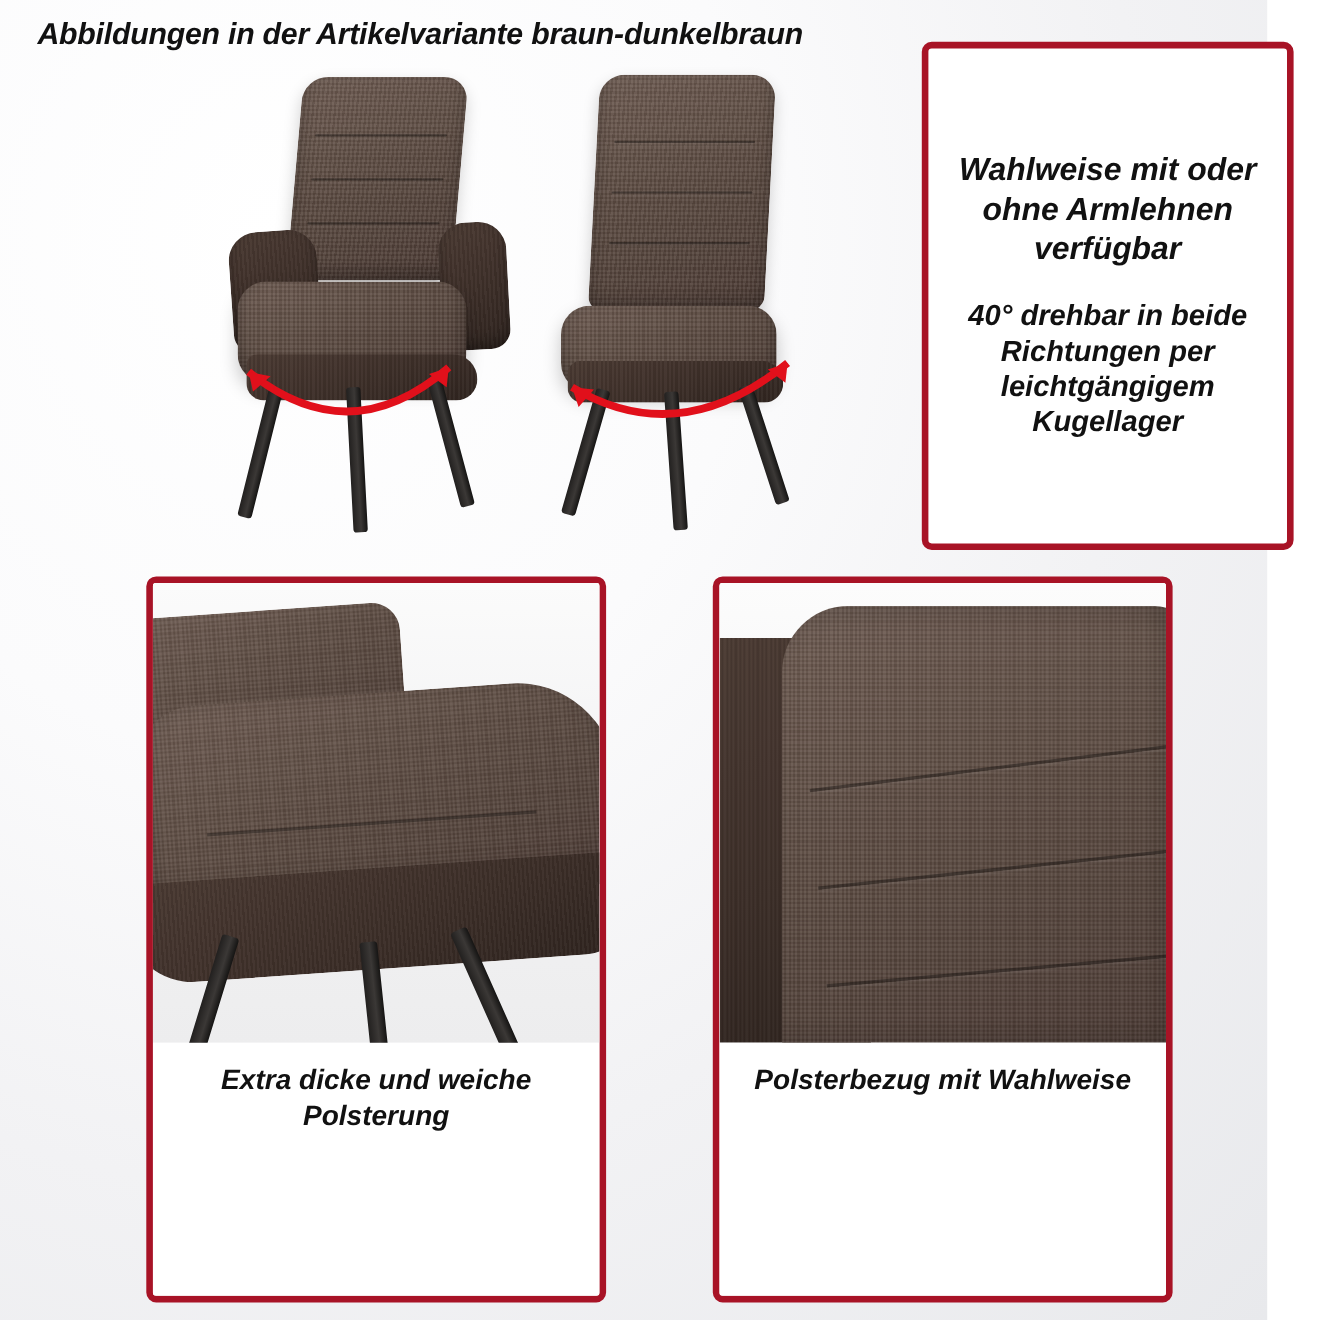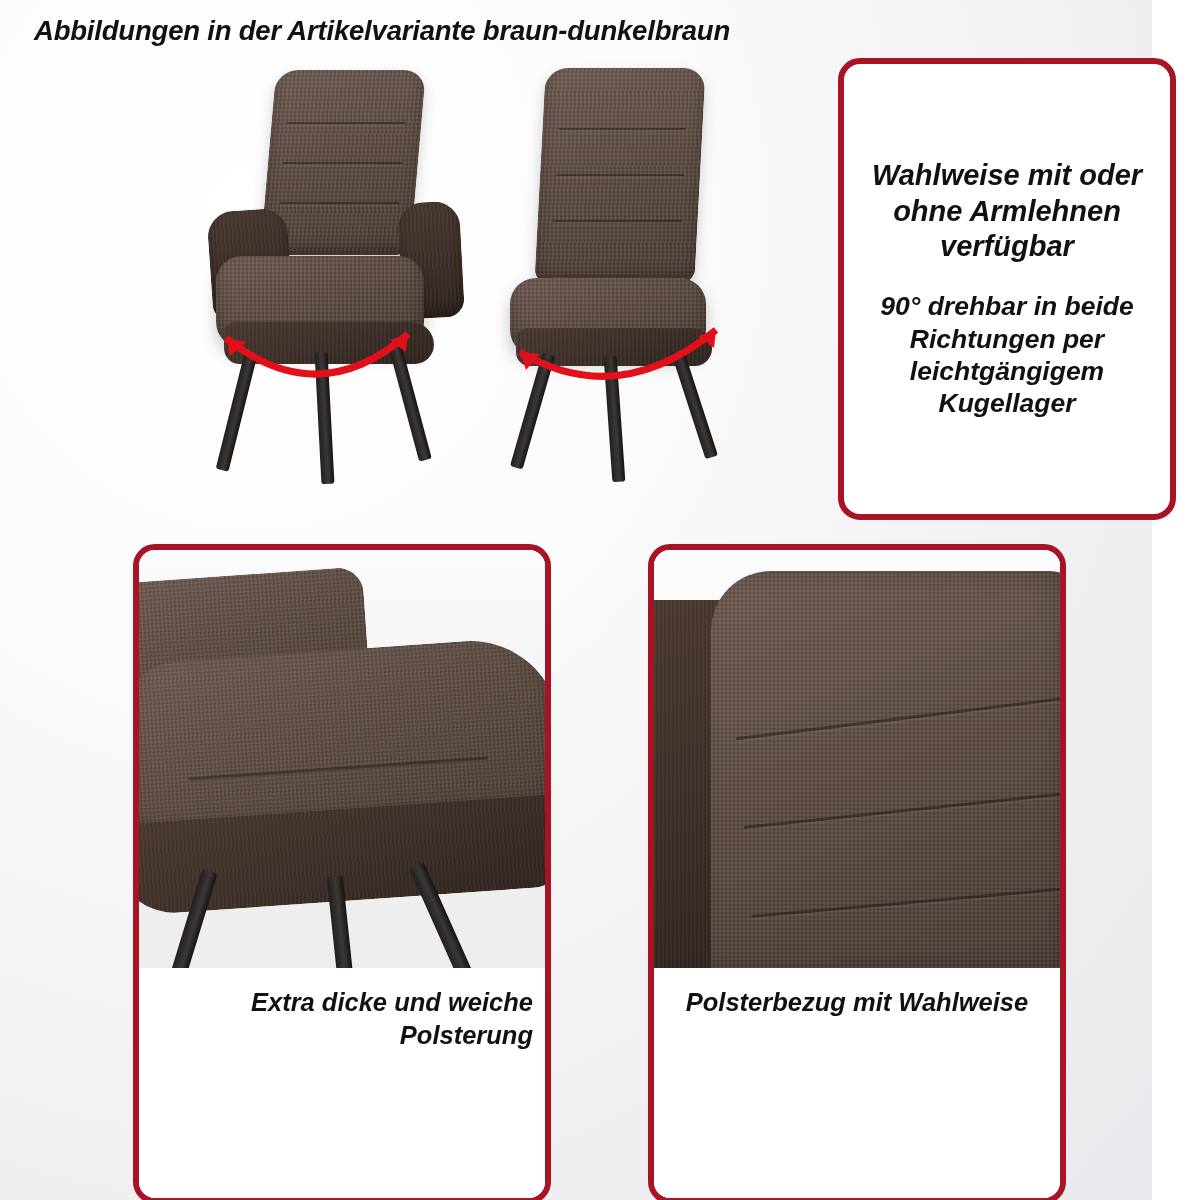--- a/index.html
+++ b/index.html
@@ -34,24 +34,23 @@
     color: #111111;
     letter-spacing: -0.2px;
     line-height: 1.2;
   }
 
   
   .card {
     position: absolute;
     box-sizing: border-box;
     border: 6px solid #a81326;
-    border-radius: 22px;
+    border-radius: 9px;
     background: #ffffff;
     overflow: hidden;
-    margin-top: 20px;
   }
 
   
   .card-text {
     left: 838px;
     top: 38px;
     width: 338px;
     height: 462px;
     display: flex;
     flex-direction: column;
@@ -91,21 +90,21 @@
     flex: 0 0 auto;
     height: 212px;
     display: flex;
     align-items: flex-start;
     justify-content: center;
     padding-top: 18px;
     background: #ffffff;
   }
   .caption span {
     display: block;
-    text-align: right;
+    text-align: center;
     font-size: 25.5px;
     font-weight: bold;
     font-style: italic;
     color: #111111;
     line-height: 1.28;
     padding: 0 12px;
   }
 
   
   .chair-stage {
@@ -283,21 +282,21 @@
     <div class="leg" style="left:206px; top:288px; width:13px; height:112px; transform:rotate(-18deg);"></div>
     <svg class="arrow-svg" viewBox="0 0 280 420">
       <path d="M38 292 Q136 350 234 270" fill="none" stroke="#e1101b" stroke-width="7"></path>
       <polygon points="38,292 58,294 44,310" fill="#e1101b"></polygon>
       <polygon points="234,270 216,276 232,288" fill="#e1101b"></polygon>
     </svg>
   </div>
 
   <div class="card card-text">
     <p class="t1">Wahlweise mit oder ohne Armlehnen verfügbar</p>
-    <p class="t2">90° drehbar in beide Richtungen per leichtgängigem Kugellager</p>
+    <p class="t2">40° drehbar in beide Richtungen per leichtgängigem Kugellager</p>
   </div>
 
   <div class="card card-detail card-left">
     <div class="photo">
       <div class="cushion-closeup">
         <div class="cushion-back fabric"></div>
         <div class="cushion-seat fabric"></div>
         <div class="cushion-seam"></div>
         <div class="cushion-shell fabric-dark"></div>
         <div class="leg" style="left:10%; top:76%; width:16px; height:150px; transform:rotate(17deg);"></div>

